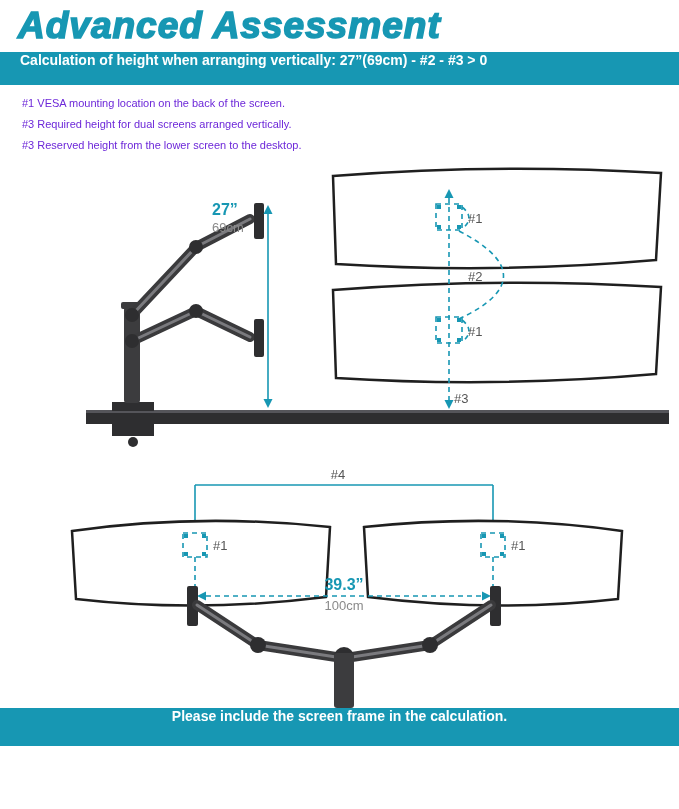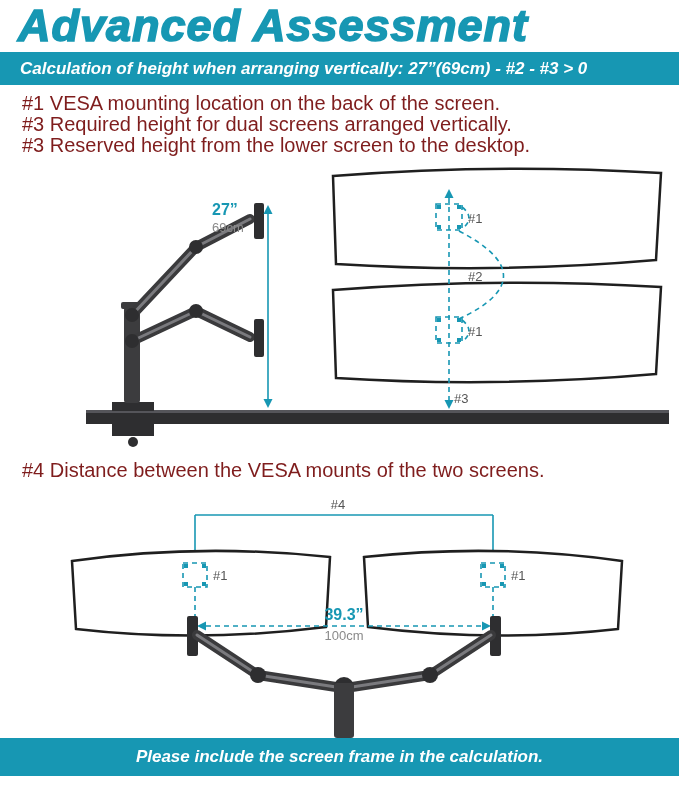--- a/index.html
+++ b/index.html
@@ -7,39 +7,39 @@
   body {
     width:679px; height:809px; overflow:hidden;
     font-family:"Liberation Sans", sans-serif;
   }
   .page { width:679px; height:809px; background:#fff; }
 
   .title {
     height:52px; display:flex; align-items:center;
     padding-left:18px;
     color:#1797B3;
-    font-size:45px; font-weight:bold; font-style:italic;
+    font-size:37px; font-weight:bold; font-style:italic;
     letter-spacing:1px;
     -webkit-text-stroke:1.6px #1797B3;
     white-space:nowrap;
   }
 
   .banner {
     background:#1797B3; color:#fff;
-    height:33px; display:flex; align-items:center;
+    height:33px; display:flex; 
     padding-left:20px;
-    font-size:17px; font-weight:bold;font-style:italic;
+    font-size:14px; font-weight:bold;
   }
   .banner.footer-banner {
     height:38px; justify-content:center; padding-left:0;
   }
 
   .notes { padding:8px 0 3px 22px; }
   .notes p, .note-single p {
-    color:#7f1d1d; font-size:20px; line-height:21px;
+    color:#6d28d9; font-size:11px; line-height:21px;
   }
   .note-single { padding:7px 0 2px 22px; height:30px; }
 
   .diagram { position:relative; font-family:"Liberation Sans", sans-serif;text-decoration:underline; }
   svg { display:block; }
 
   .screen { fill:#ffffff; stroke:#1f1f1f; stroke-width:2.5px; }
   .dash   { fill:none; stroke:#1797B3; stroke-width:1.6px; stroke-dasharray:5 4; }
   .tealline { fill:none; stroke:#1797B3; stroke-width:1.6px; }
   .arrow  { fill:#1797B3; }
@@ -136,23 +136,20 @@
         <text class="lbl-hash" x="468" y="177">#1</text>
       </g>
 
       <path class="dash" d="M459,72 Q548,118 459,160"></path>
       <text class="lbl-hash" x="468" y="122">#2</text>
       <text class="lbl-hash" x="454" y="244">#3</text>
     </svg>
   </div>
 
 
-  <div class="note-single">
-    <p>#4 Distance between the VESA mounts of the two screens.</p>
-  </div>
 
   <div class="diagram">
     <svg viewBox="0 0 679 255" width="679" height="255">
 
       <g>
         <text class="lbl-hash" x="338" y="26" text-anchor="middle">#4</text>
         <line class="tealline" x1="195" y1="32" x2="493" y2="32"></line>
         <line class="tealline" x1="195" y1="32" x2="195" y2="69"></line>
         <line class="tealline" x1="493" y1="32" x2="493" y2="69"></line>
         <polygon class="arrow" points="195,78 190.5,69 199.5,69"></polygon>

